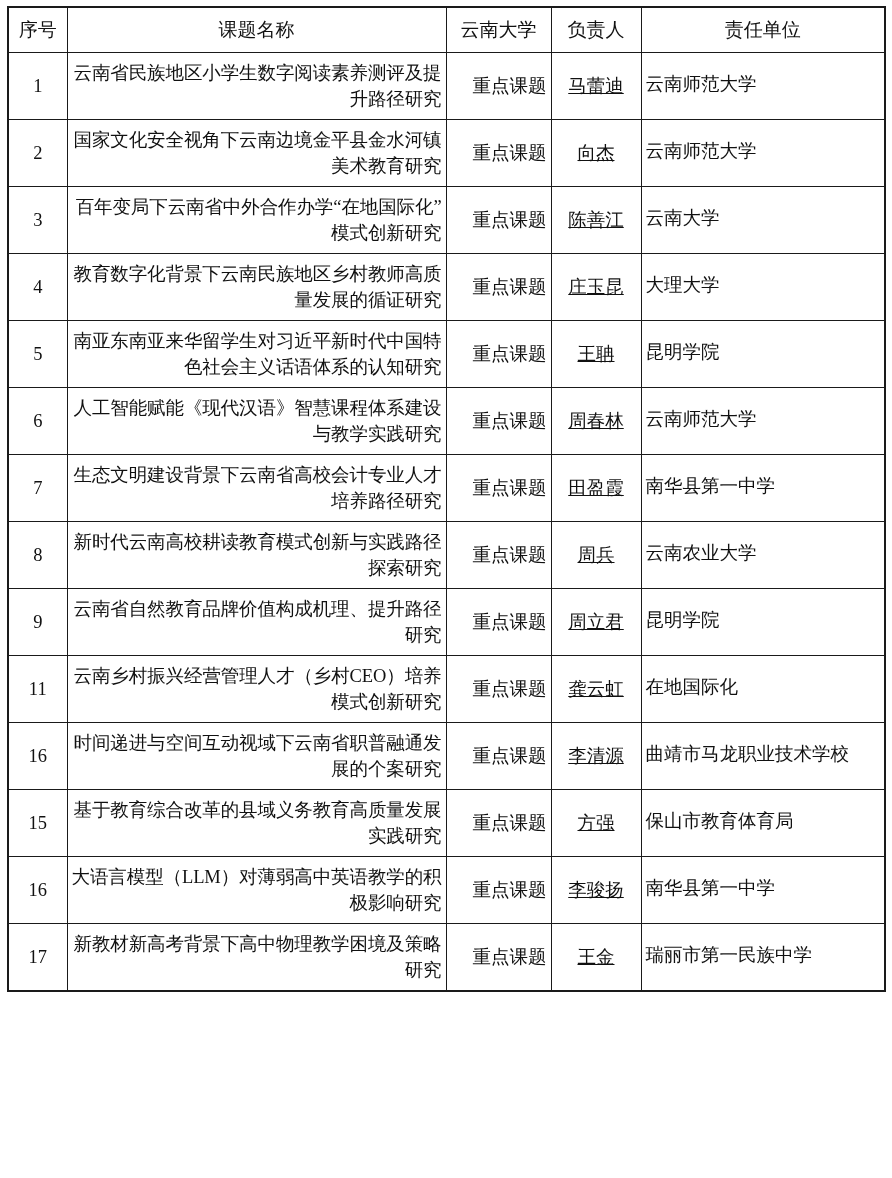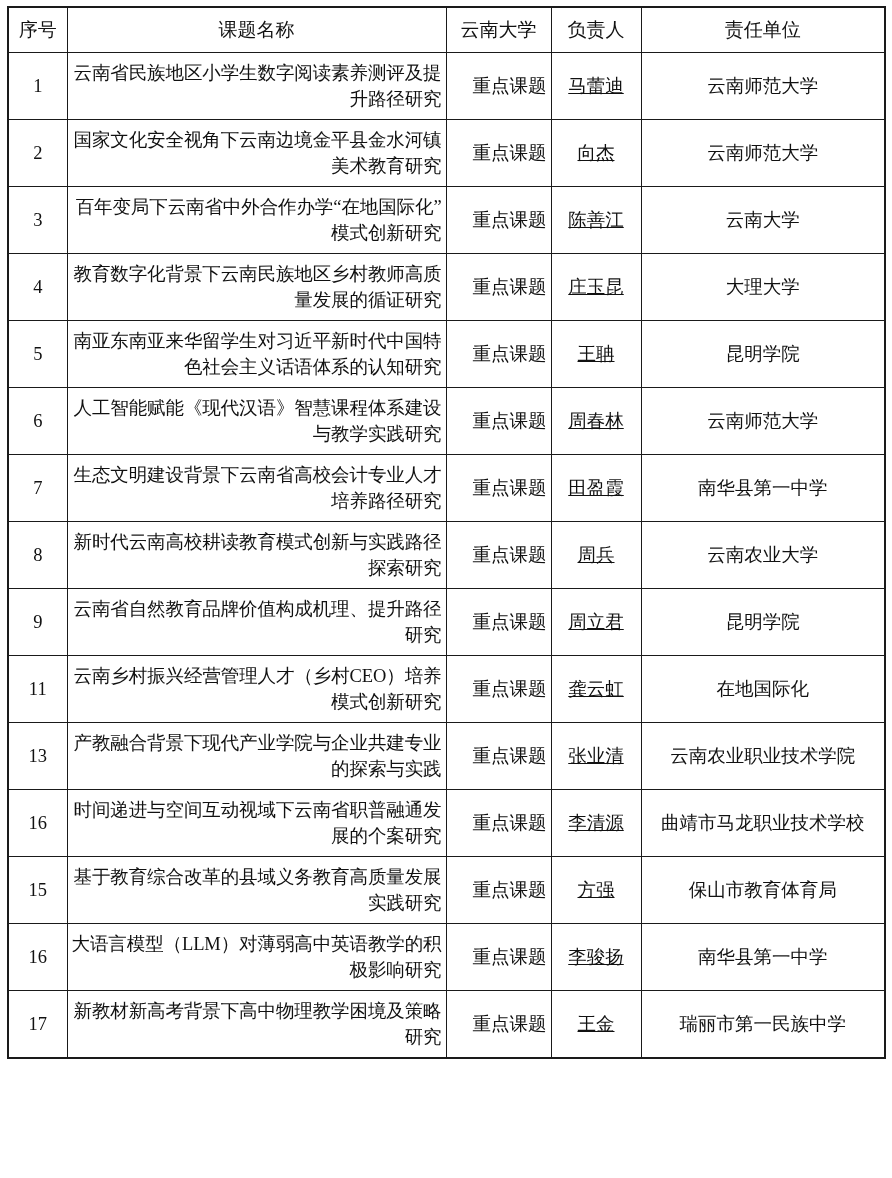--- a/index.html
+++ b/index.html
@@ -66,23 +66,24 @@
   td.cell-type {
     text-align: right;
     font-size: 18px;
   }
   td.cell-lead {
     text-align: center;
     font-size: 18.5px;
     text-decoration: underline;
   }
   td.cell-org {
-    text-align: center;
+    text-align: left;
     padding-left: 9px;
     font-size: 18.5px;
+    font-family: Liberation Mono, monospace;
   }
 </style>
 </head>
 <body>
 
 <div class="page">
   <table class="grant-table">
     <colgroup>
       <col class="c-no">
       <col class="c-title">
@@ -164,27 +165,20 @@
           <td class="cell-org">昆明学院</td>
         </tr>
         <tr>
           <td class="cell-no">11</td>
           <td class="cell-title">云南乡村振兴经营管理人才（乡村CEO）培养模式创新研究</td>
           <td class="cell-type">重点课题</td>
           <td class="cell-lead">龚云虹</td>
           <td class="cell-org">在地国际化</td>
         </tr>
         <tr>
-          <td class="cell-no">13</td>
-          <td class="cell-title">产教融合背景下现代产业学院与企业共建专业的探索与实践</td>
-          <td class="cell-type">重点课题</td>
-          <td class="cell-lead">张业清</td>
-          <td class="cell-org">云南农业职业技术学院</td>
-        </tr>
-        <tr>
           <td class="cell-no">16</td>
           <td class="cell-title">时间递进与空间互动视域下云南省职普融通发展的个案研究</td>
           <td class="cell-type">重点课题</td>
           <td class="cell-lead">李清源</td>
           <td class="cell-org">曲靖市马龙职业技术学校</td>
         </tr>
         <tr>
           <td class="cell-no">15</td>
           <td class="cell-title">基于教育综合改革的县域义务教育高质量发展实践研究</td>
           <td class="cell-type">重点课题</td>

